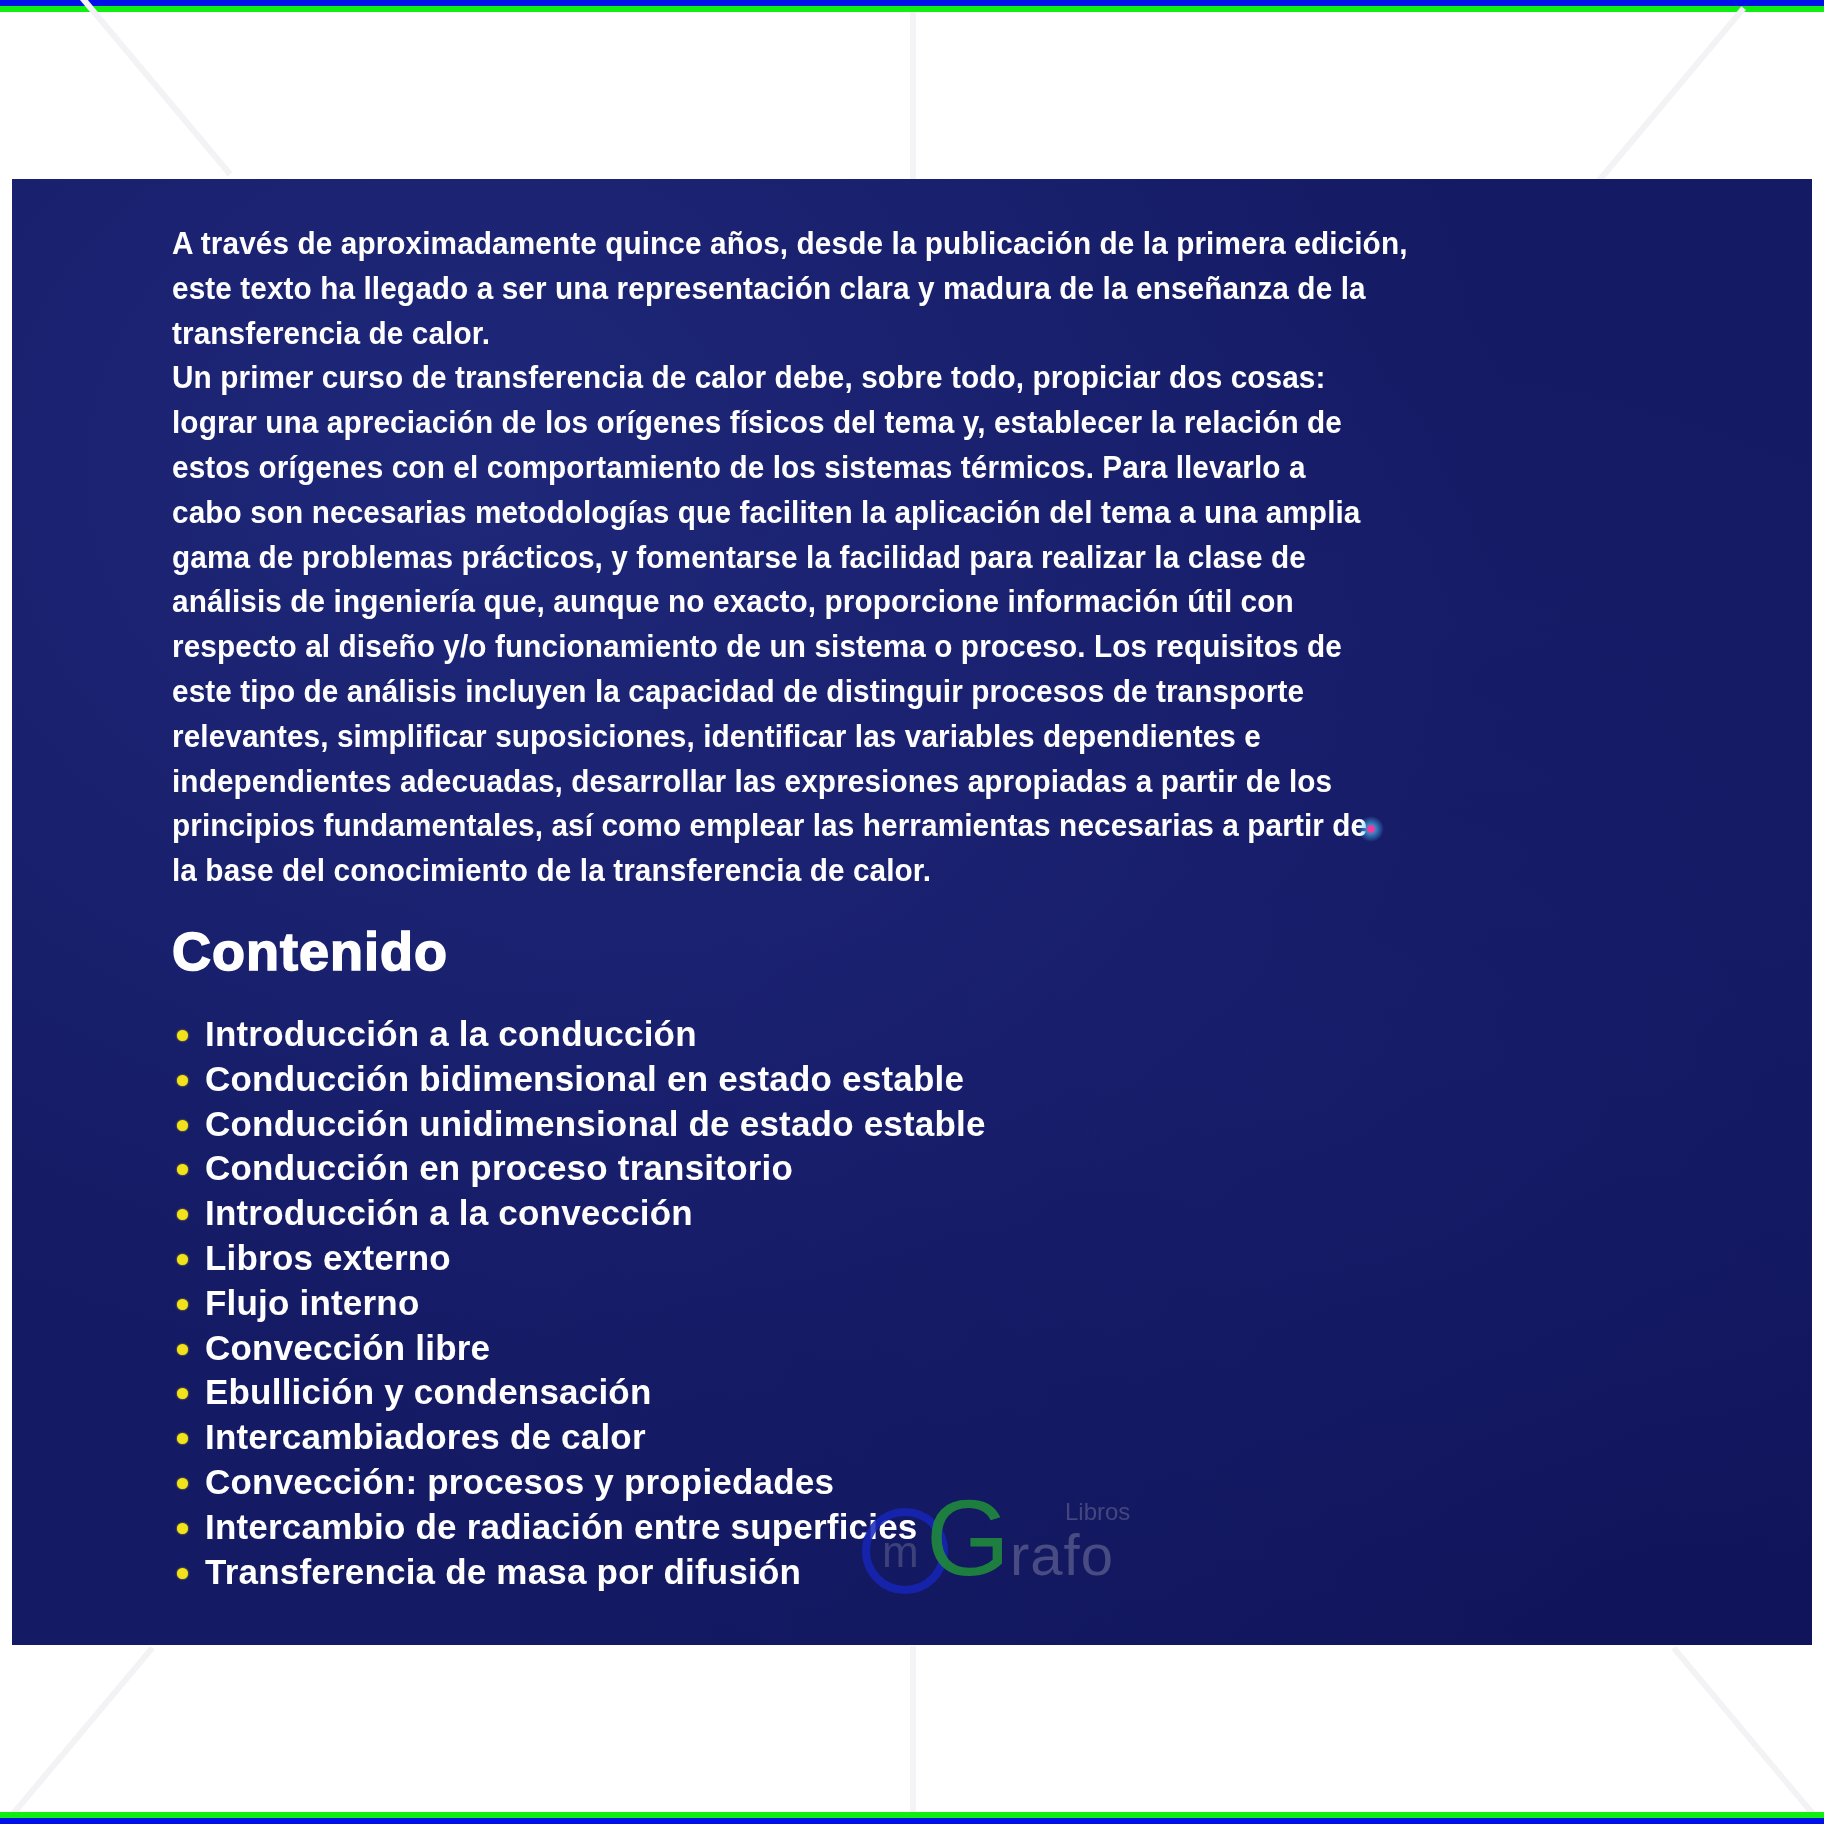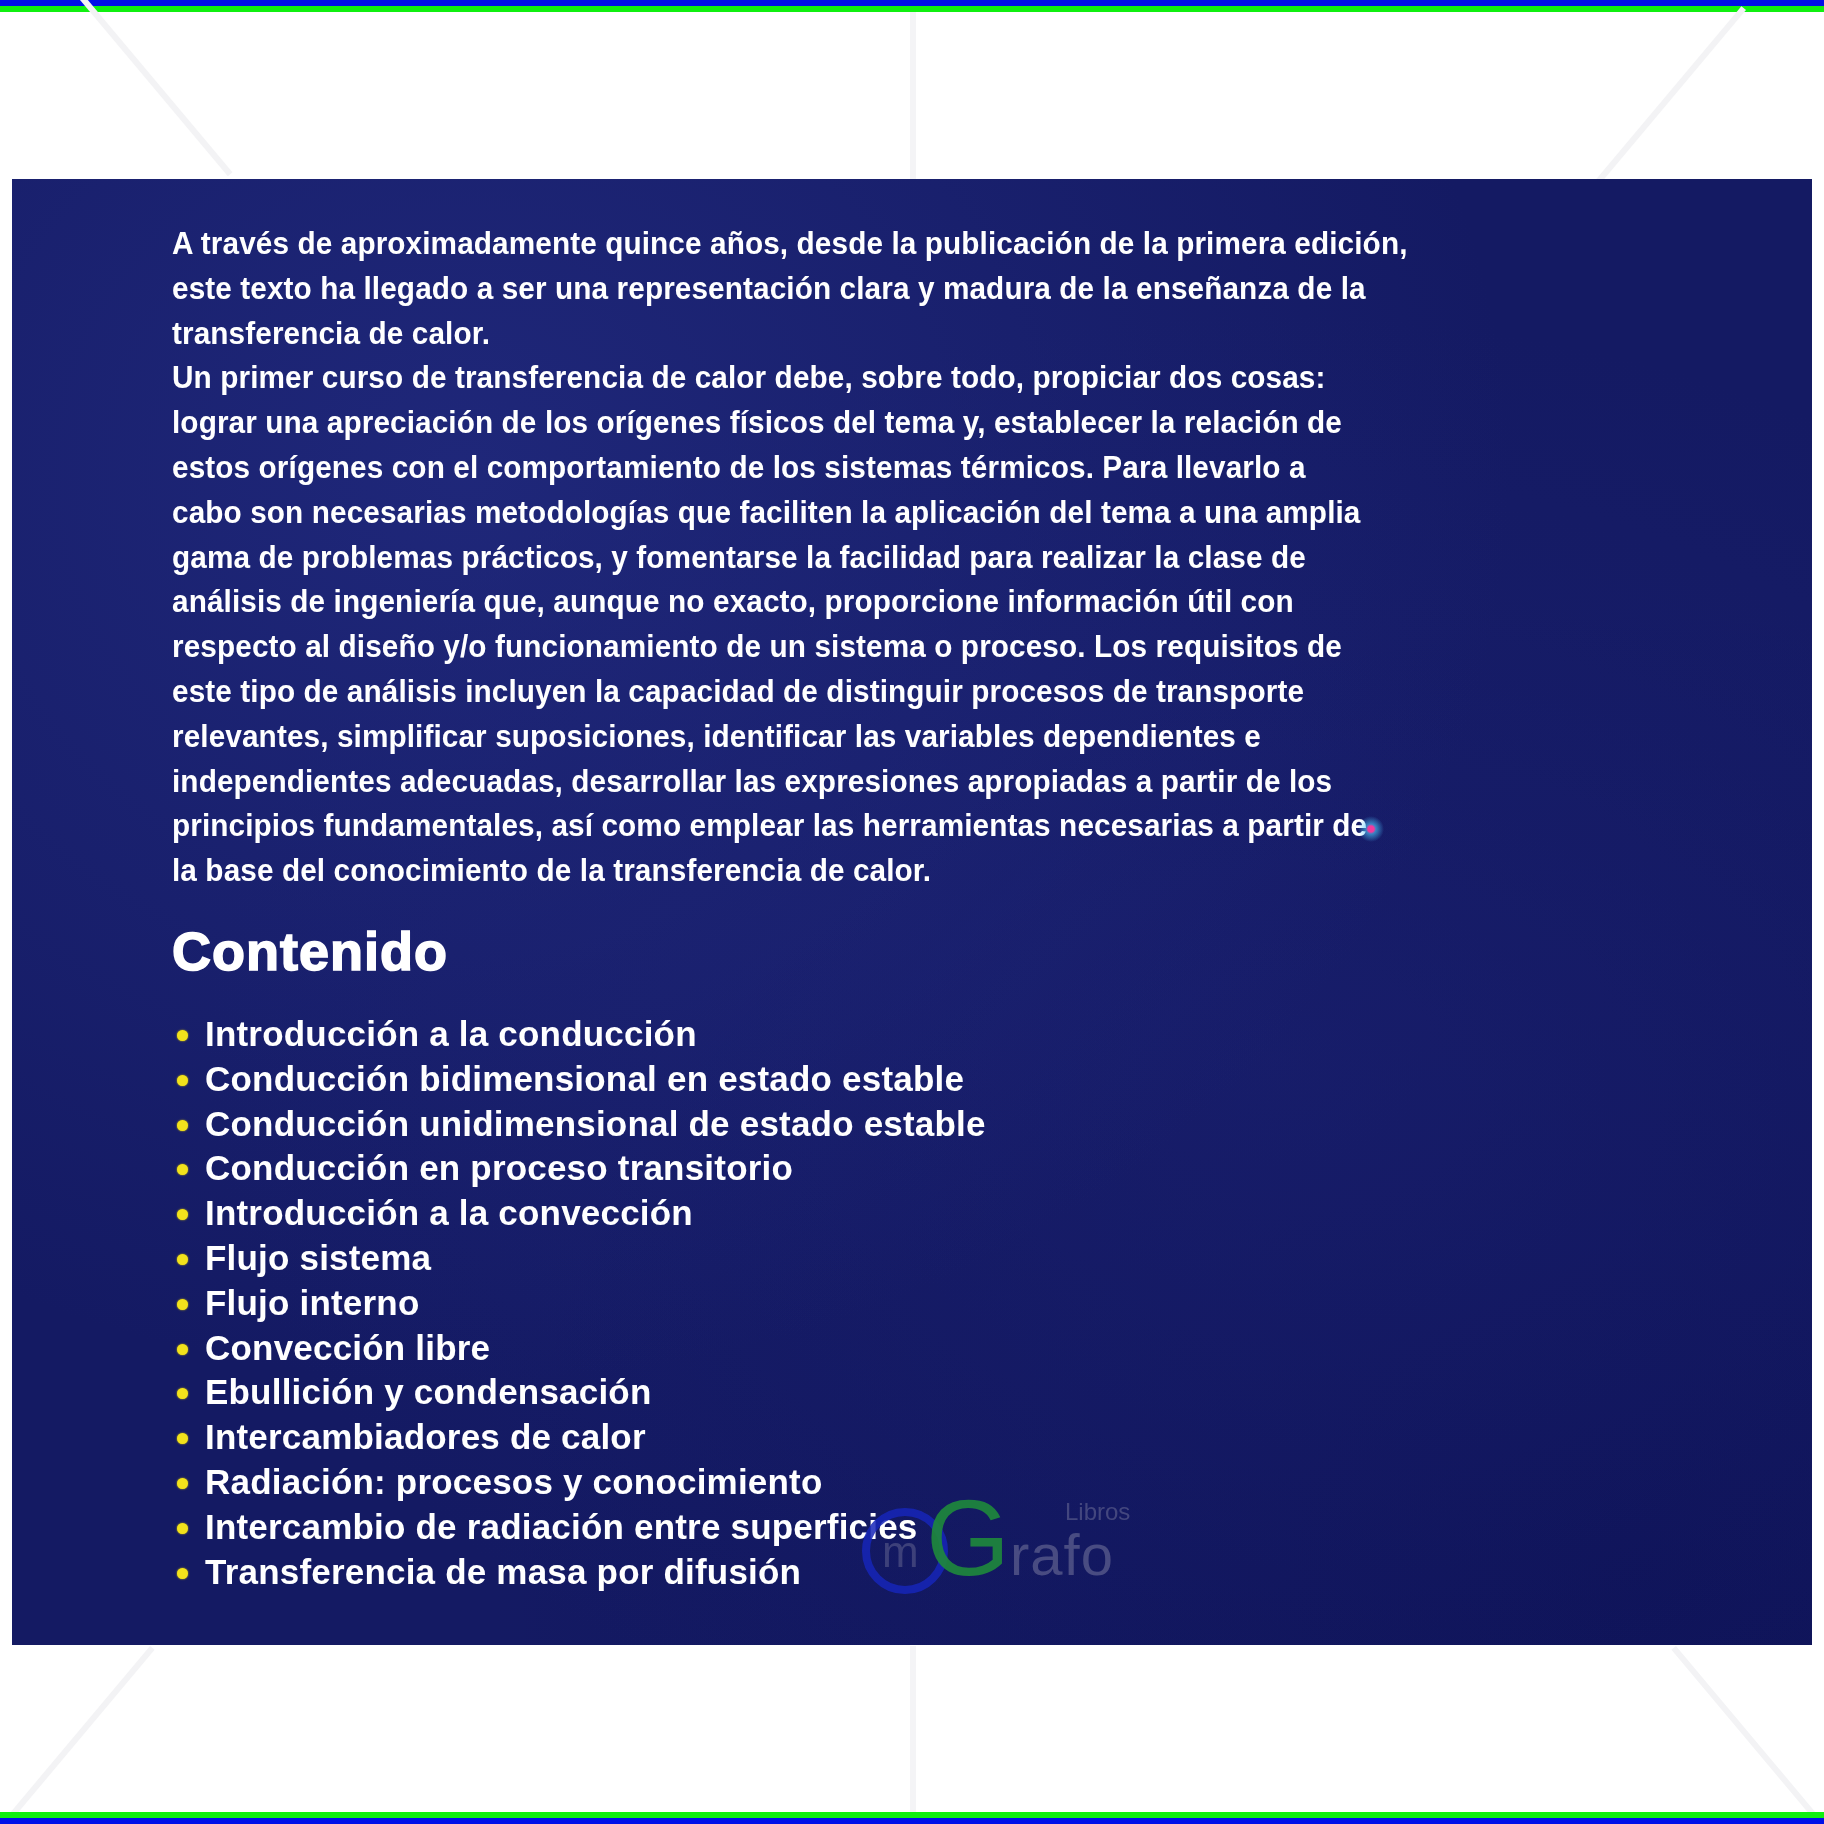--- a/index.html
+++ b/index.html
@@ -176,26 +176,26 @@
   <div class="sparkle"></div>
 
   <div class="heading">Contenido</div>
 
   <ul class="toc">
     <li><span class="bullet"></span><span>Introducción a la conducción</span></li>
     <li><span class="bullet"></span><span>Conducción bidimensional en estado estable</span></li>
     <li><span class="bullet"></span><span>Conducción unidimensional de estado estable</span></li>
     <li><span class="bullet"></span><span>Conducción en proceso transitorio</span></li>
     <li><span class="bullet"></span><span>Introducción a la convección</span></li>
-    <li><span class="bullet"></span><span>Flujo sistema</span></li>
+    <li><span class="bullet"></span><span>Libros externo</span></li>
     <li><span class="bullet"></span><span>Flujo interno</span></li>
     <li><span class="bullet"></span><span>Convección libre</span></li>
     <li><span class="bullet"></span><span>Ebullición y condensación</span></li>
     <li><span class="bullet"></span><span>Intercambiadores de calor</span></li>
-    <li><span class="bullet"></span><span>Radiación: procesos y conocimiento</span></li>
+    <li><span class="bullet"></span><span>Convección: procesos y propiedades</span></li>
     <li><span class="bullet"></span><span>Intercambio de radiación entre superficies</span></li>
     <li><span class="bullet"></span><span>Transferencia de masa por difusión</span></li>
   </ul>
 
   <div class="watermark">
     <div class="wm-o"></div>
     <span class="wm-m">m</span>
     <span class="wm-g">G</span>
     <span class="wm-rafo">rafo</span>
     <span class="wm-libros">Libros</span>

